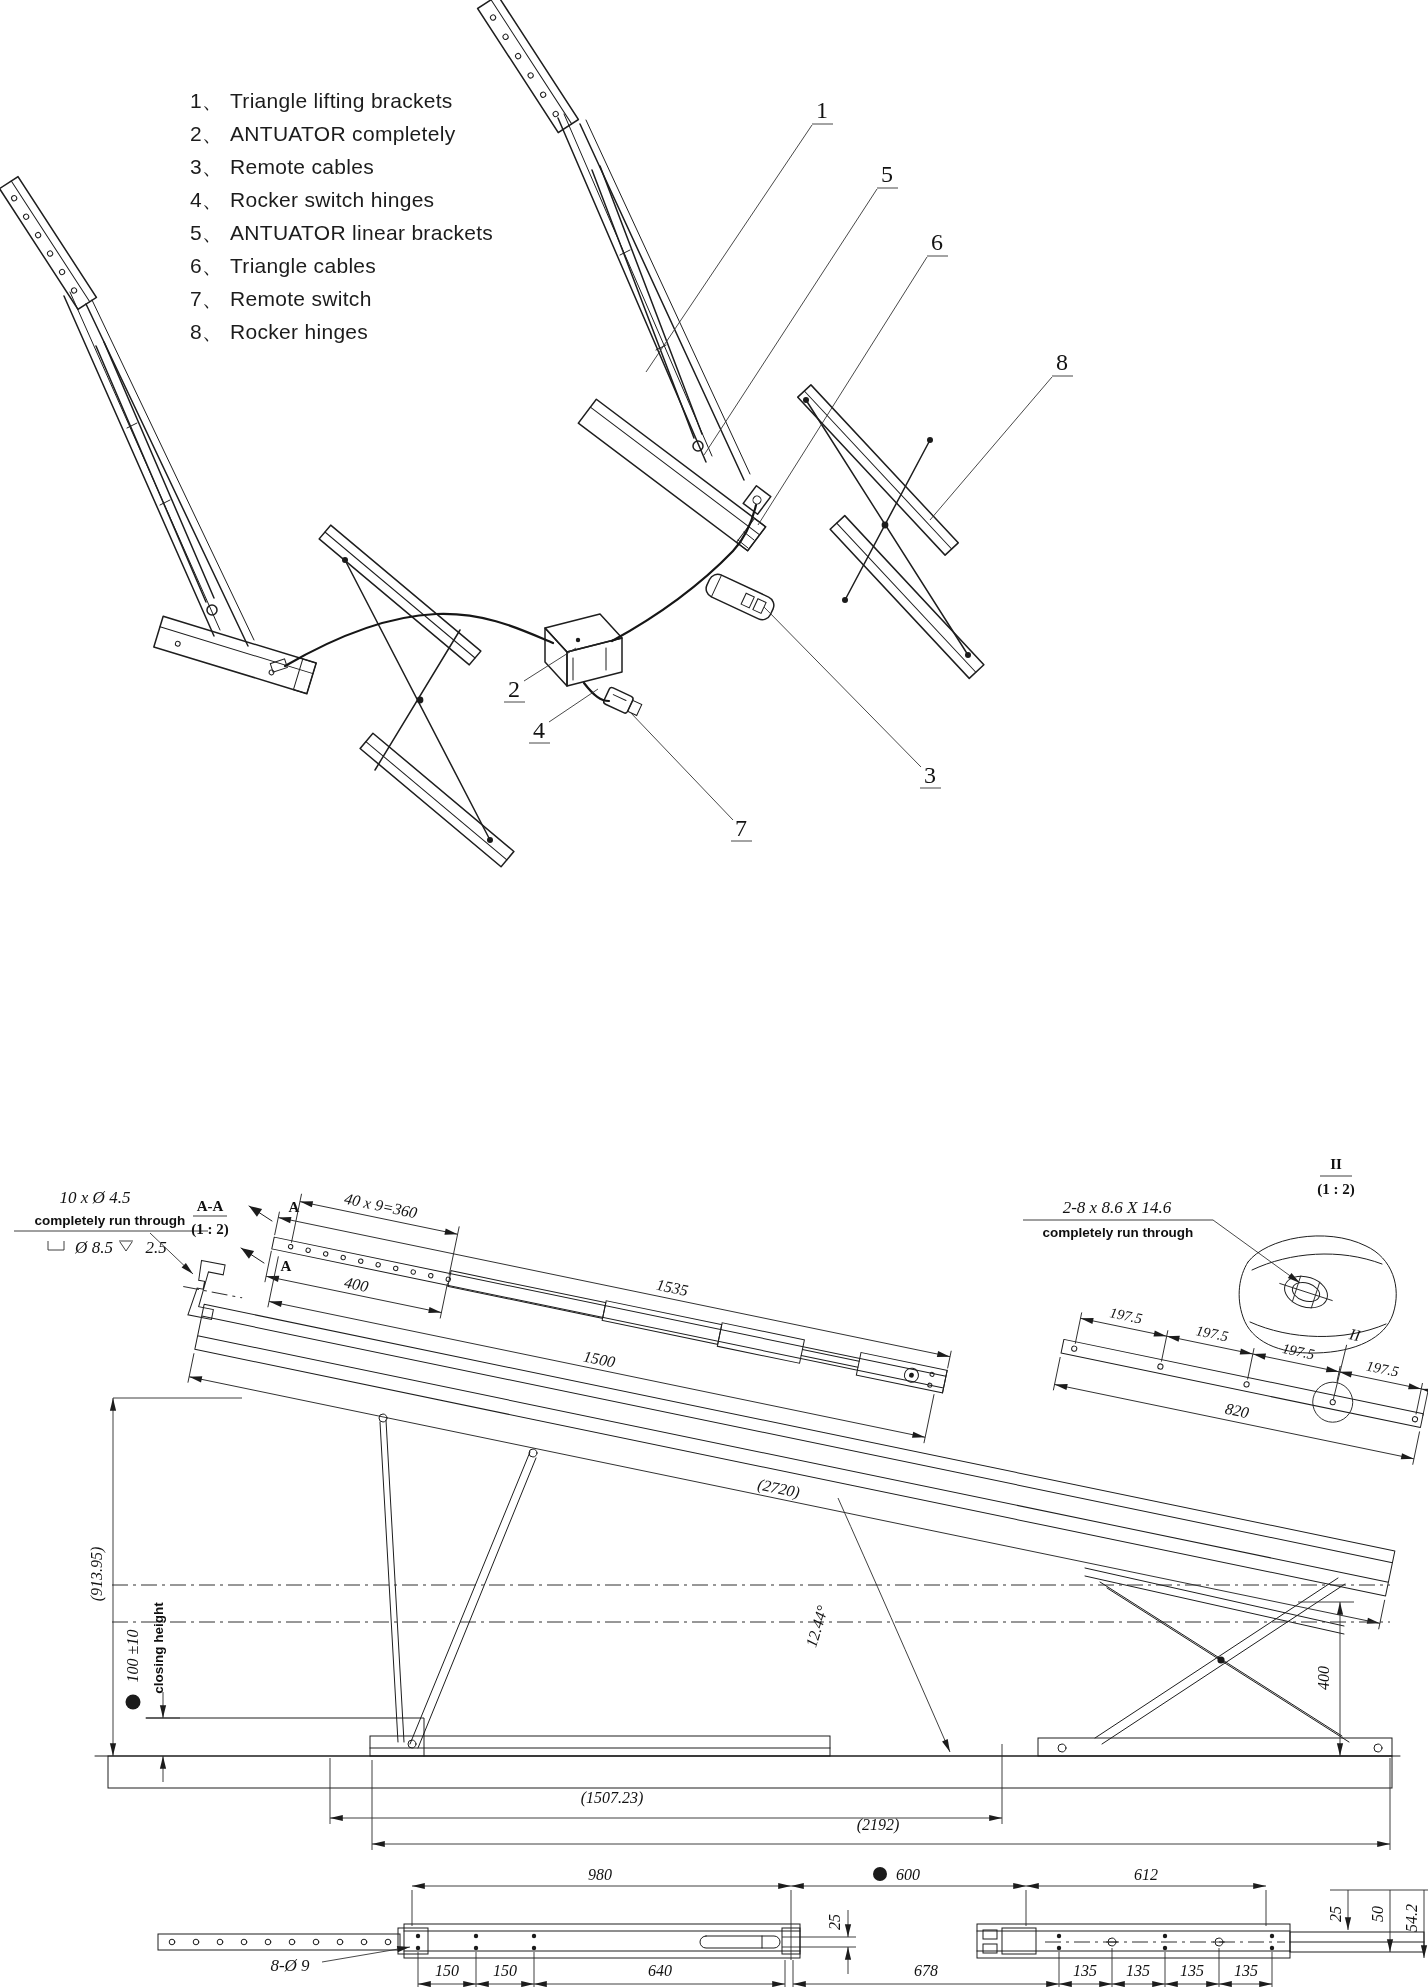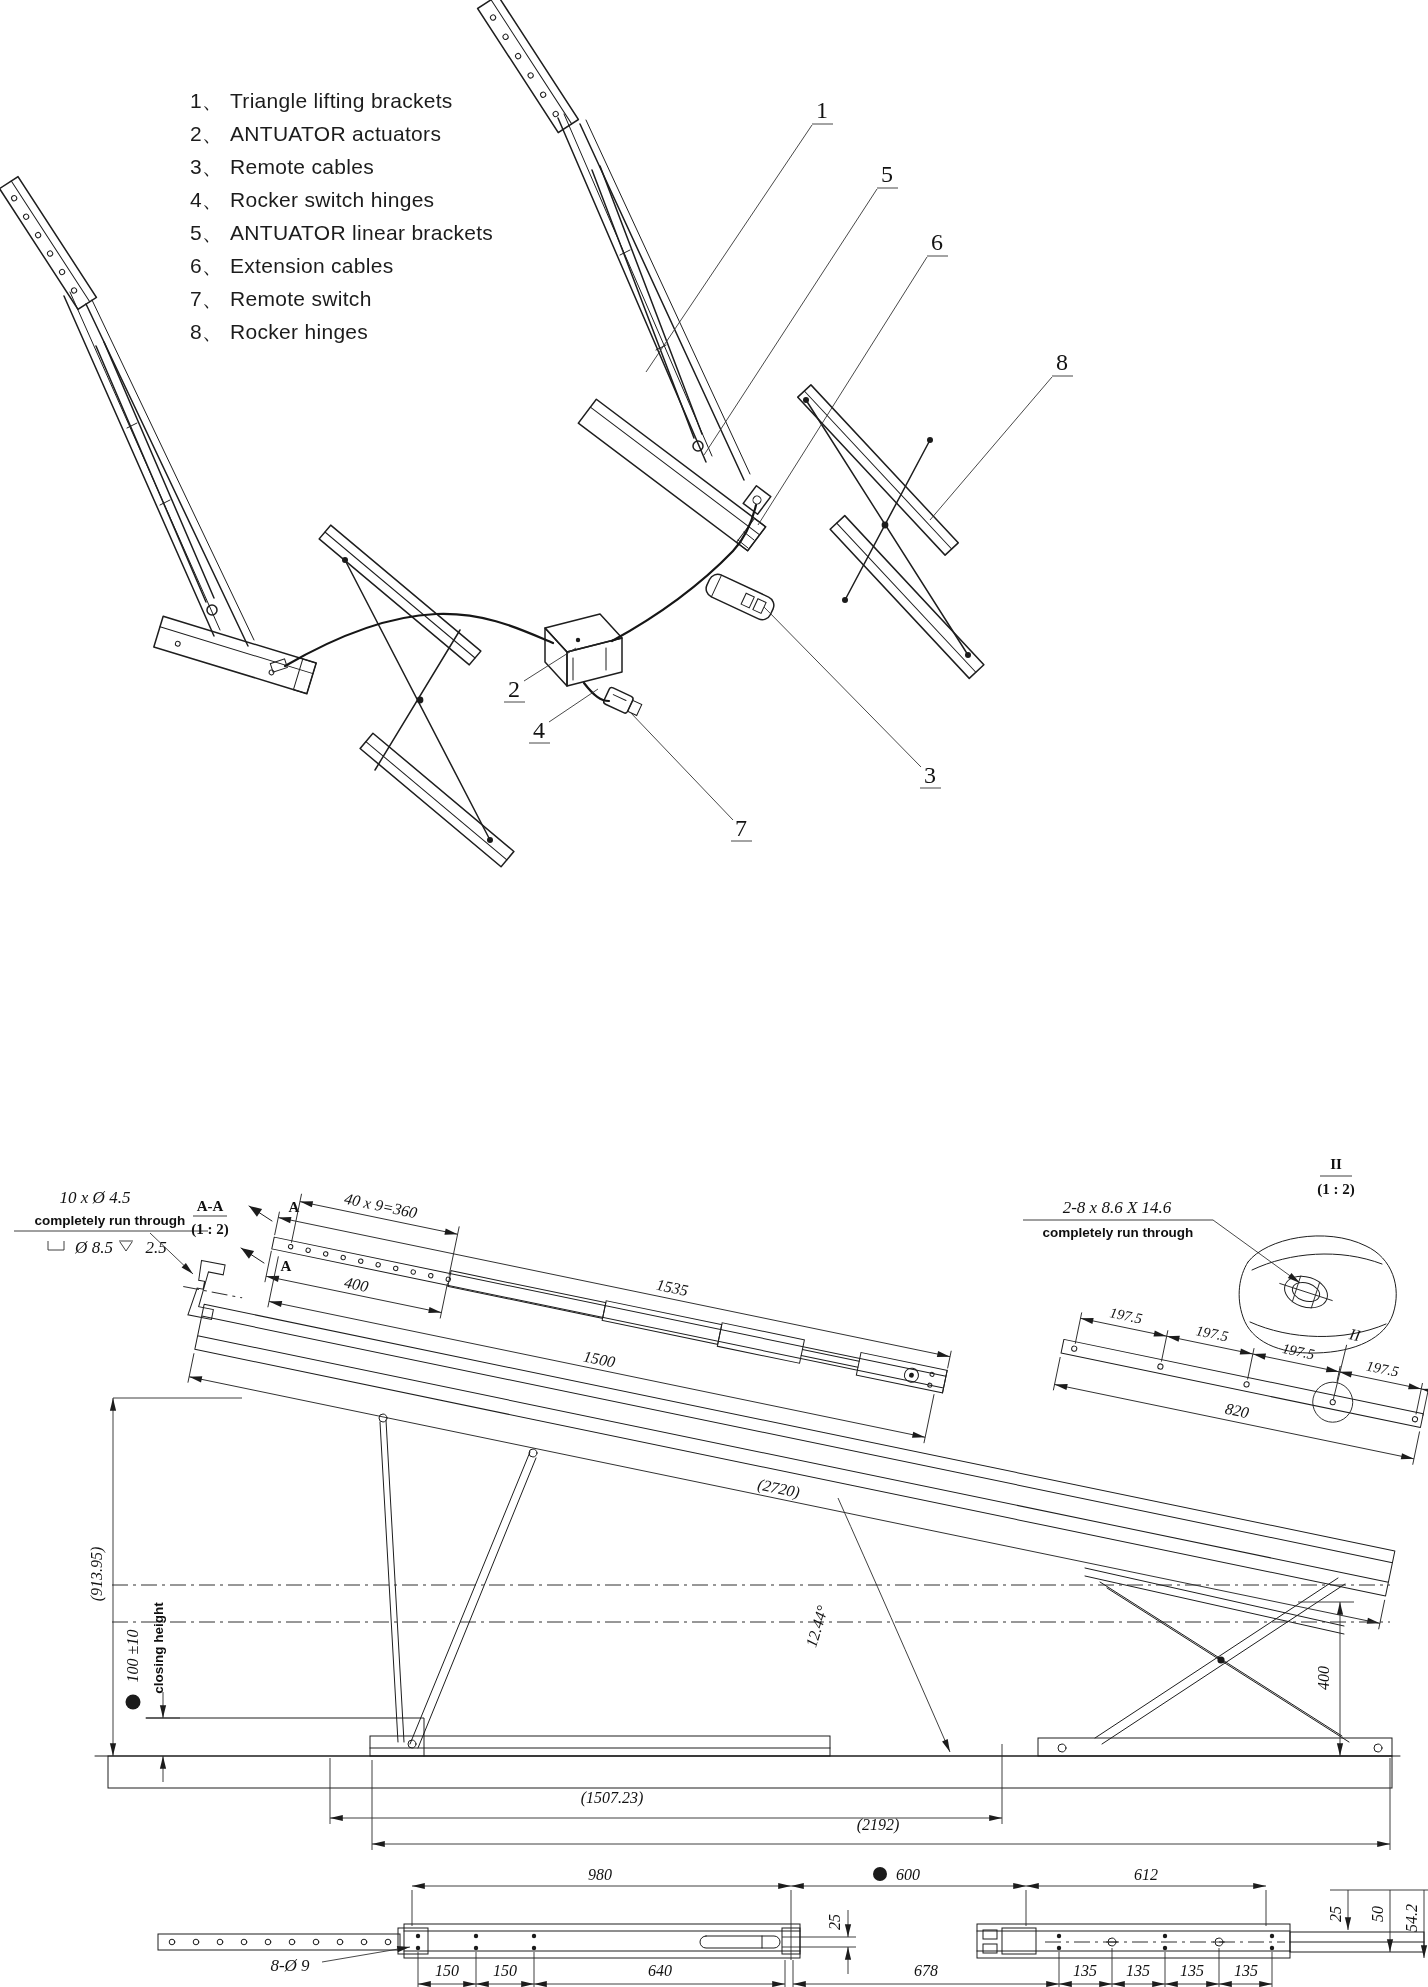--- a/index.html
+++ b/index.html
@@ -29,37 +29,37 @@
 
 <div class="canvas">
 
   <div class="parts-list">
     <div class="pl-row">
         <span class="pl-num">1、</span>
         <span>Triangle lifting brackets</span>
       </div>
     <div class="pl-row">
         <span class="pl-num">2、</span>
-        <span>ANTUATOR actuators</span>
+        <span>ANTUATOR completely</span>
       </div>
     <div class="pl-row">
         <span class="pl-num">3、</span>
         <span>Remote cables</span>
       </div>
     <div class="pl-row">
         <span class="pl-num">4、</span>
         <span>Rocker switch hinges</span>
       </div>
     <div class="pl-row">
         <span class="pl-num">5、</span>
         <span>ANTUATOR linear brackets</span>
       </div>
     <div class="pl-row">
         <span class="pl-num">6、</span>
-        <span>Extension cables</span>
+        <span>Triangle cables</span>
       </div>
     <div class="pl-row">
         <span class="pl-num">7、</span>
         <span>Remote switch</span>
       </div>
     <div class="pl-row">
         <span class="pl-num">8、</span>
         <span>Rocker hinges</span>
       </div>
   </div>

